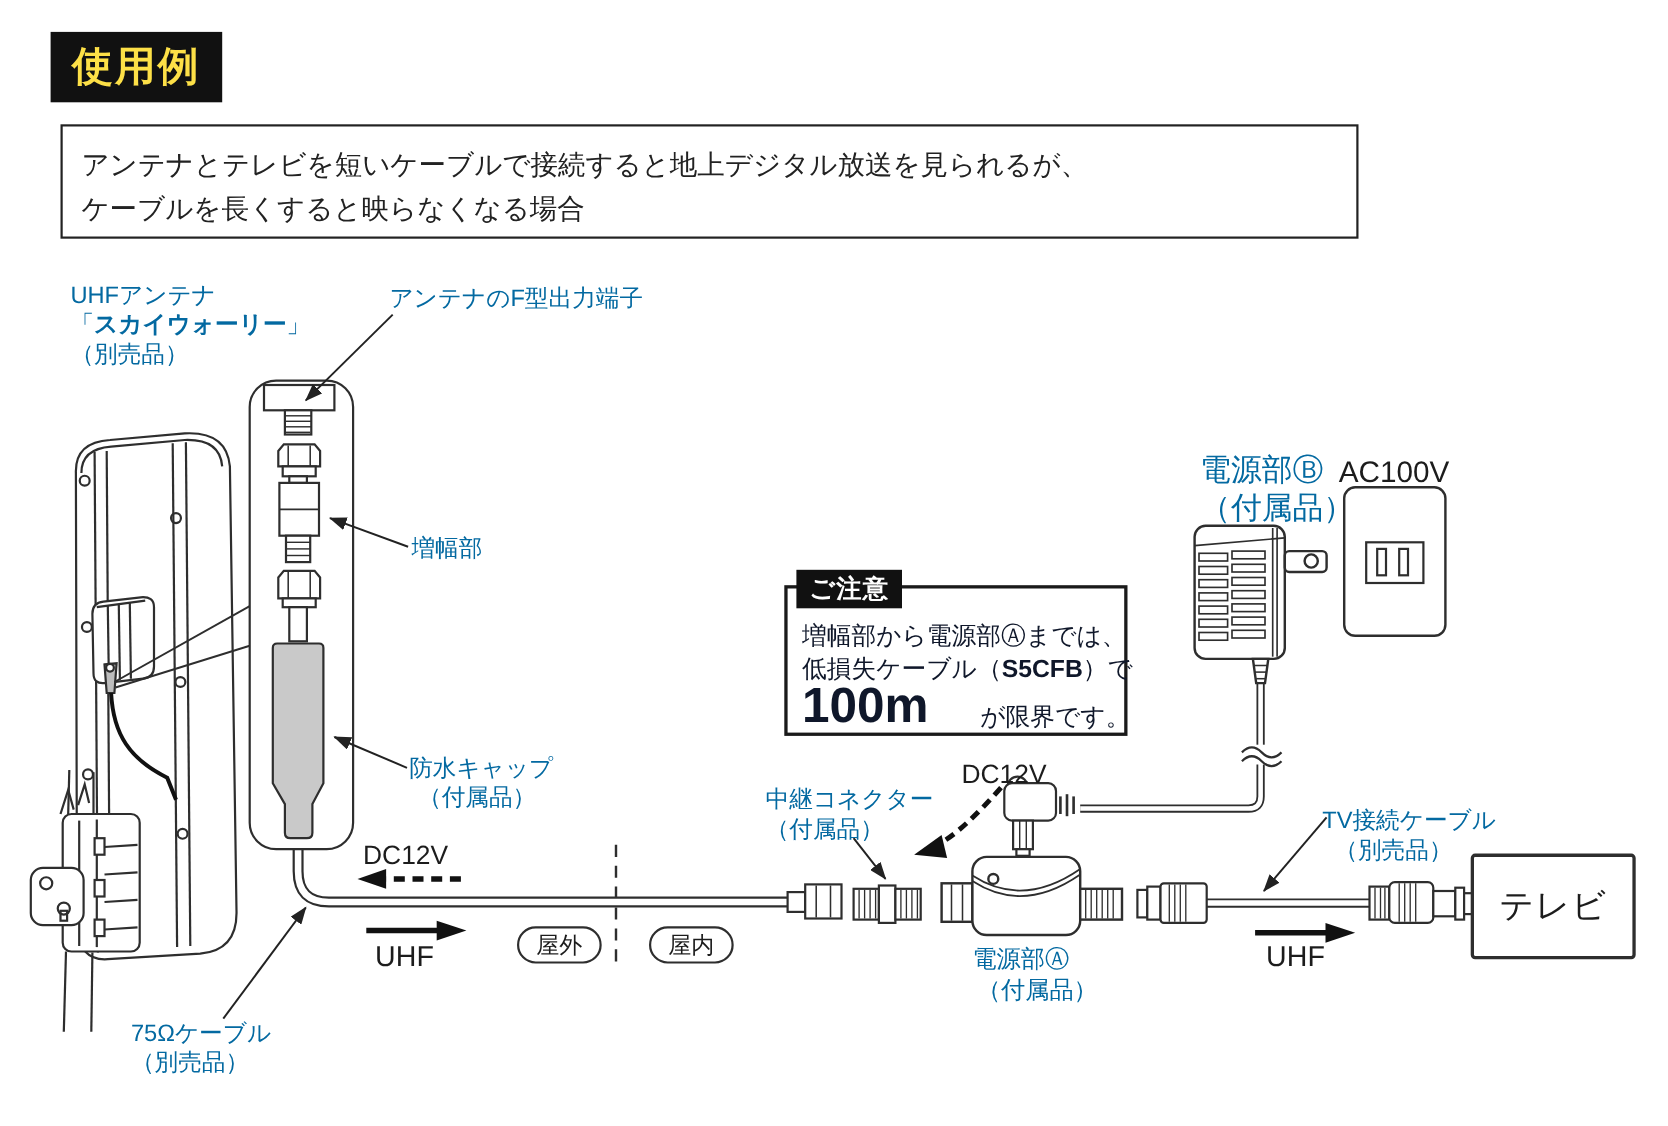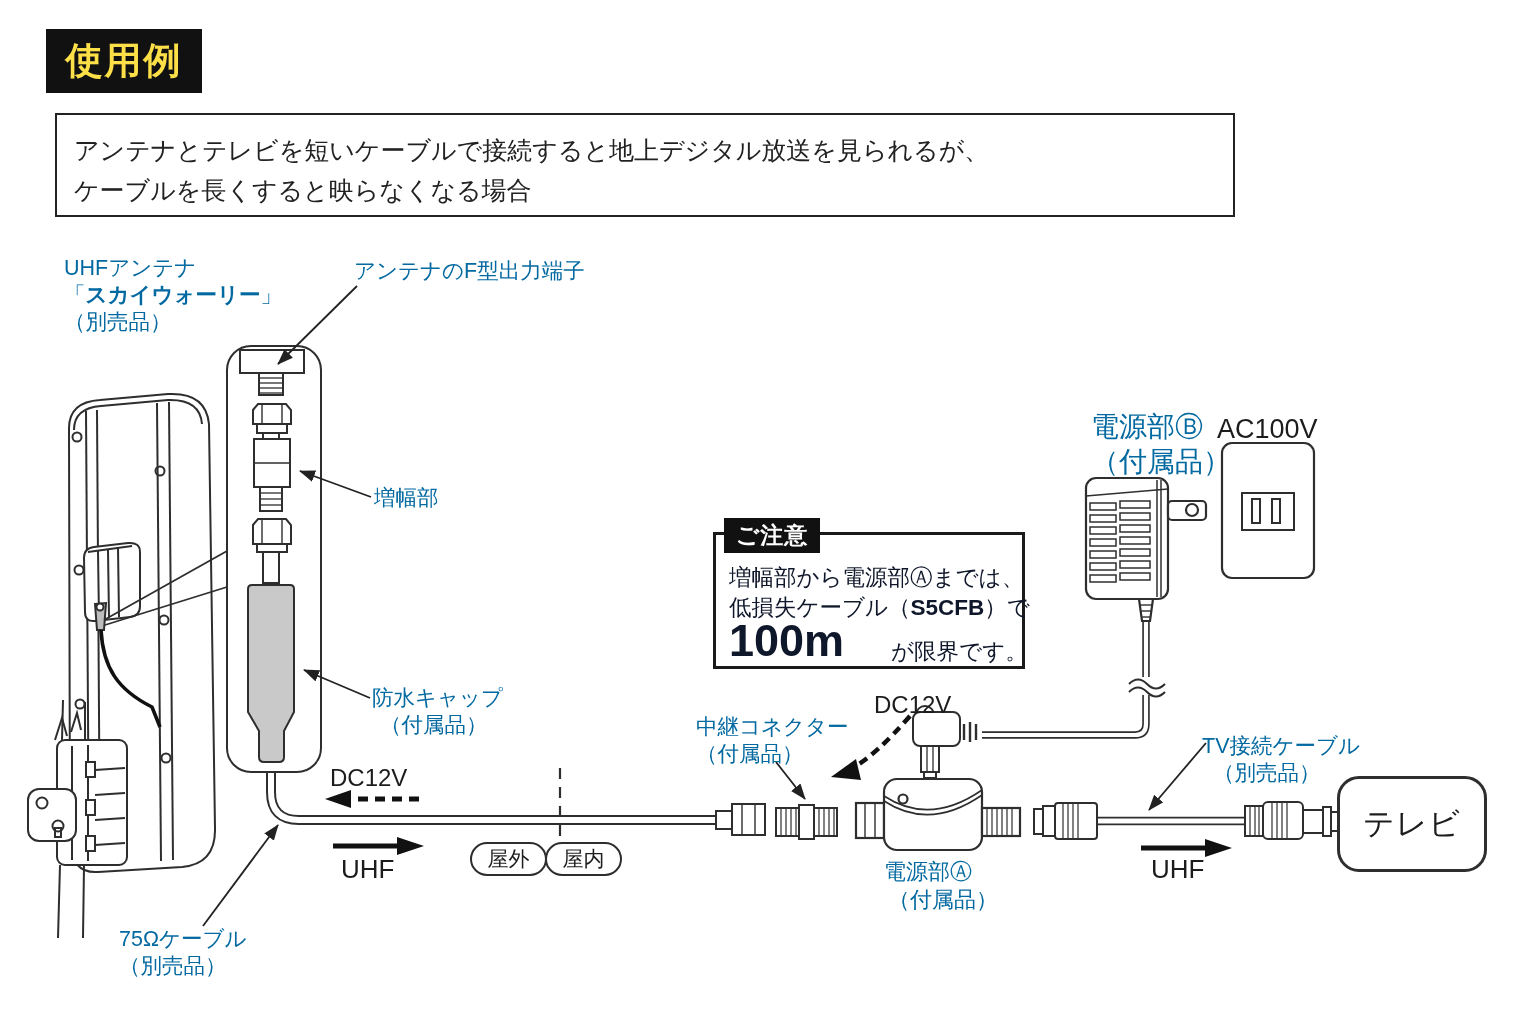--- a/index.html
+++ b/index.html
@@ -20,21 +20,21 @@
   }
   .lbl{font-size:21.5px;color:#0369a1;}
   .lbl .bold{font-weight:bold;}
   .sig{font-size:24px;color:#1c1c1c;}
   .pill{
     position:absolute;z-index:2;width:77px;height:34px;border:2px solid #2e2e2e;border-radius:18px;
     box-sizing:border-box;display:flex;align-items:center;justify-content:center;font-size:21px;background:#fff;
   }
   .tv-box{
     position:absolute;left:1337px;top:776px;width:150px;height:96px;border:3px solid #2e2e2e;
-    border-radius:22px;box-sizing:border-box;display:flex;align-items:center;justify-content:center;
+    border-radius:4px;box-sizing:border-box;display:flex;align-items:center;justify-content:center;
     font-size:31px;z-index:2;background:#fff;letter-spacing:1px;
   }
   .note-box{
     position:absolute;left:688px;top:532px;width:312px;height:137px;border:3px solid #1a1a1a;
     box-sizing:border-box;z-index:2;background:#fff;margin-left:25px;
   }
   .note-title{
     position:absolute;left:8px;top:-17px;min-width:96px;height:35px;background:#111;color:#fff;
     font-size:23px;font-weight:bold;display:flex;align-items:center;justify-content:center;
     padding:0 6px;box-sizing:border-box;letter-spacing:1px;
@@ -335,21 +335,21 @@
 
   <div class="txt lbl" style="left:119px;top:926px;">
     <div>75Ωケーブル</div>
     <div>（別売品）</div>
   </div>
 
   <div class="txt sig" style="left:330px;top:763px;">DC12V</div>
   <div class="txt sig" style="left:341px;top:853px;font-size:26px;">UHF</div>
 
   <div class="pill" style="left:470px;top:842px;">屋外</div>
-  <div class="pill" style="left:545px;top:842px;">屋内</div>
+  <div class="pill" style="left:590px;top:842px;">屋内</div>
 
   <div class="txt lbl" style="left:696px;top:714px;">
     <div>中継コネクター</div>
     <div>（付属品）</div>
   </div>
 
   <div class="txt sig" style="left:874px;top:690px;">DC12V</div>
 
   <div class="txt lbl" style="left:884px;top:858px;font-size:22px;">
     <div>電源部Ⓐ</div>

